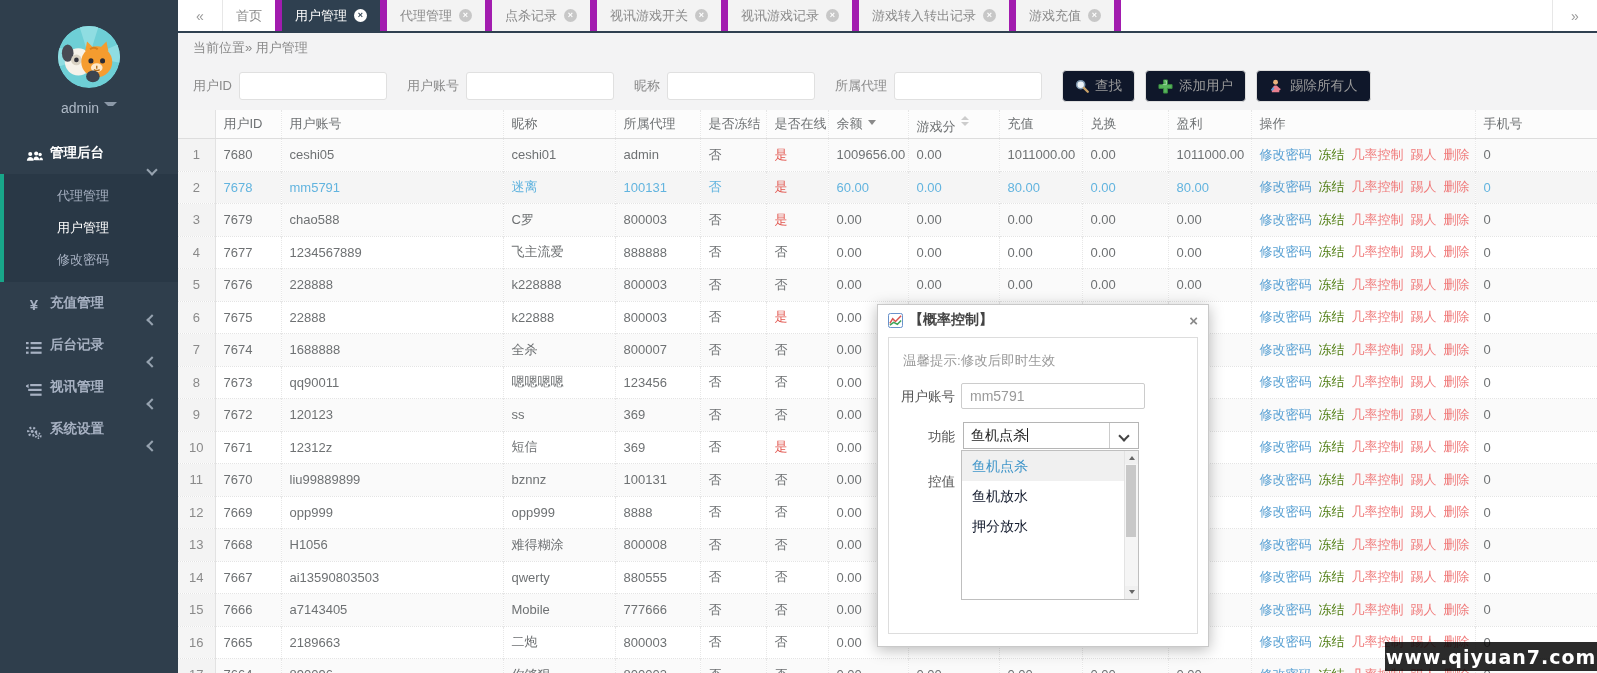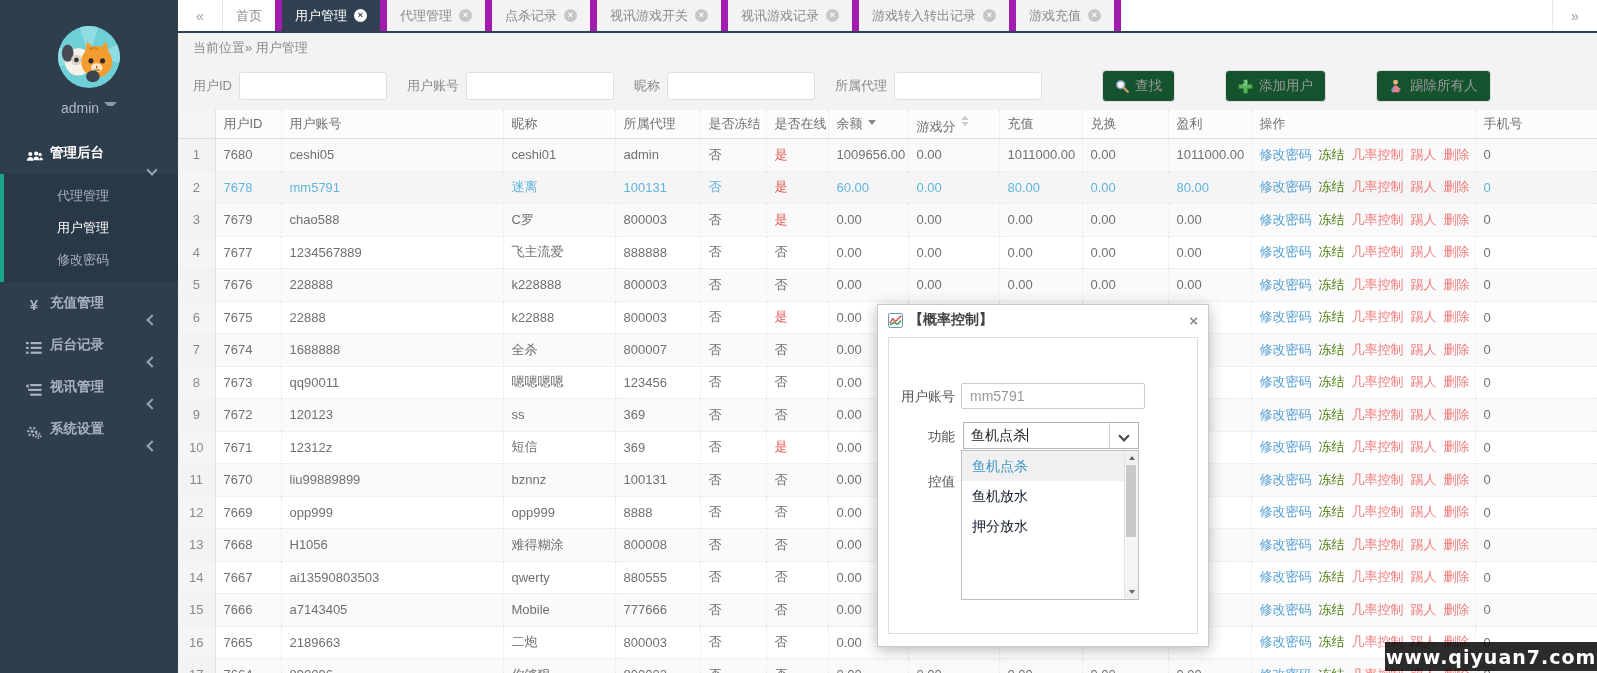--- a/index.html
+++ b/index.html
@@ -32,21 +32,21 @@
   .tab.light{background:#fff;}
   .tab.active{background:#2f4050;color:#fff;}
   .tab-close{width:13px;height:13px;border-radius:50%;background:#c7c7c7;color:#fff;font-size:9px;line-height:13px;text-align:center;margin-left:7px;font-weight:bold;cursor:pointer;}
   .tab.active .tab-close{background:#fff;color:#2f4050;}
   .tab-fill{flex:1;background:#fff;}
   
   .breadcrumb{height:29px;line-height:29px;padding-left:15px;color:#8a8a8a;font-size:13px;}
   .filterbar{height:48px;display:flex;align-items:center;padding-left:15px;}
   .f-label{color:#8a8a8a;margin-right:7px;white-space:nowrap;}
   .f-input{width:148px;height:28px;border:1px solid #e0e0e0;border-radius:3px;background:#fff;margin-right:20px;outline:none;padding:0 6px;box-sizing:border-box;font-size:13px;color:#555;}
-  .tool-btn{height:30px;display:flex;align-items:center;background:#14532d;border:1px solid #ddd;border-radius:4px;color:#9a9a9a;padding:0 12px;margin-right:10px;cursor:pointer;white-space:nowrap;font-size:13.5px;margin-left:40px;}
+  .tool-btn{height:30px;display:flex;align-items:center;background:#0f172a;border:1px solid #ddd;border-radius:4px;color:#9a9a9a;padding:0 12px;margin-right:10px;cursor:pointer;white-space:nowrap;font-size:13.5px;}
   .tool-btn svg{margin-right:6px;}
   
   .grid{border-collapse:collapse;table-layout:fixed;width:1419px;background:#fff;}
   .grid th{height:28px;font-weight:normal;text-align:left;color:#6e7173;background:#fcfcfc;border-bottom:1px solid #ddd;padding:0 0 0 8px;font-size:13px;white-space:nowrap;overflow:hidden;}
   .grid td{height:31.5px;padding:0 0 0 8px;font-size:13px;color:#6e7173;white-space:nowrap;overflow:hidden;border-top:1px dotted #e4e4e4;}
   .grid th + th, .grid td + td{border-left:1px dotted #e7e7e7;}
   .grid .numcol{background:#f5f5f5;text-align:center;padding:0;color:#8a8a8a;border-right:1px solid #e2e2e2;}
   .grid tr:nth-child(odd) td{background:#fafafa;}
   .grid tr:nth-child(odd) td.numcol{background:#f3f3f3;}
   .grid tr.sel td{background:#f5f5f5;color:#62b4df;}
@@ -560,20 +560,21 @@
   <div class="m-head">
     <svg width="15" height="15" viewBox="0 0 16 16">
       <rect x="0.5" y="0.5" width="15" height="15" rx="2" fill="#fff" stroke="#5b87c5"></rect>
       <polyline points="2,11 5,6 8,9 14,3" fill="none" stroke="#d9534f" stroke-width="1.6"></polyline>
       <polyline points="2,13 6,10 10,12 14,8" fill="none" stroke="#3fa45b" stroke-width="1.6"></polyline>
     </svg>
     <span class="m-title">【概率控制】</span>
     <span class="m-close">×</span>
   </div>
   <div class="m-panel">
+    <div class="m-hint">温馨提示:修改后即时生效</div>
     <span class="m-label" style="left:0;top:50px;">用户账号</span>
     <span class="m-input" style="top:45px;">mm5791</span>
     <span class="m-label" style="left:0;top:90px;">功能</span>
     <span class="m-select">
       <span class="sel-text"><span>鱼机点杀</span><span class="text-caret"></span></span>
       <span class="sel-arrow">
           <span class="chevron down"></span>
         </span>
     </span>
     <span class="m-label" style="left:0;top:135px;">控值</span>

